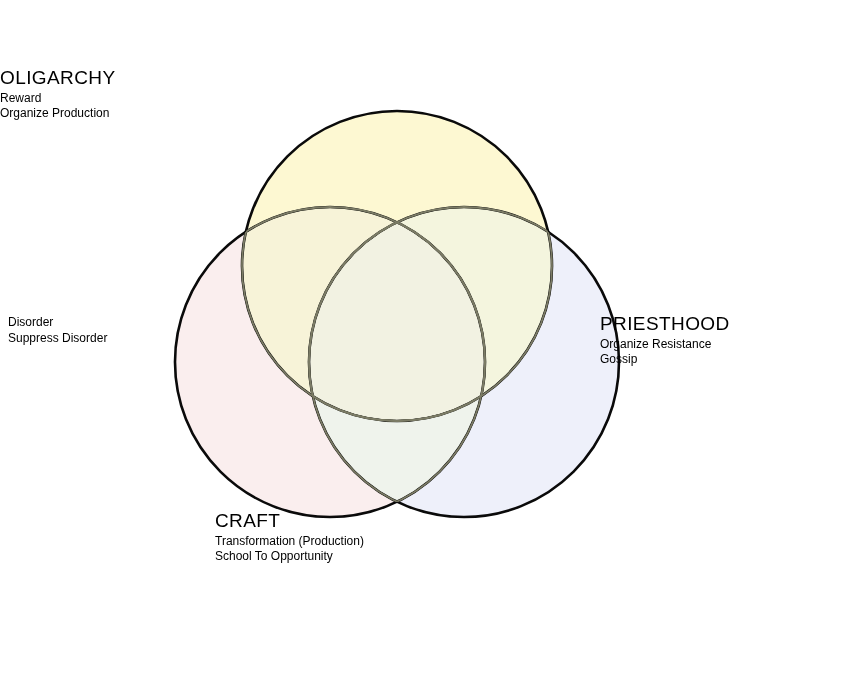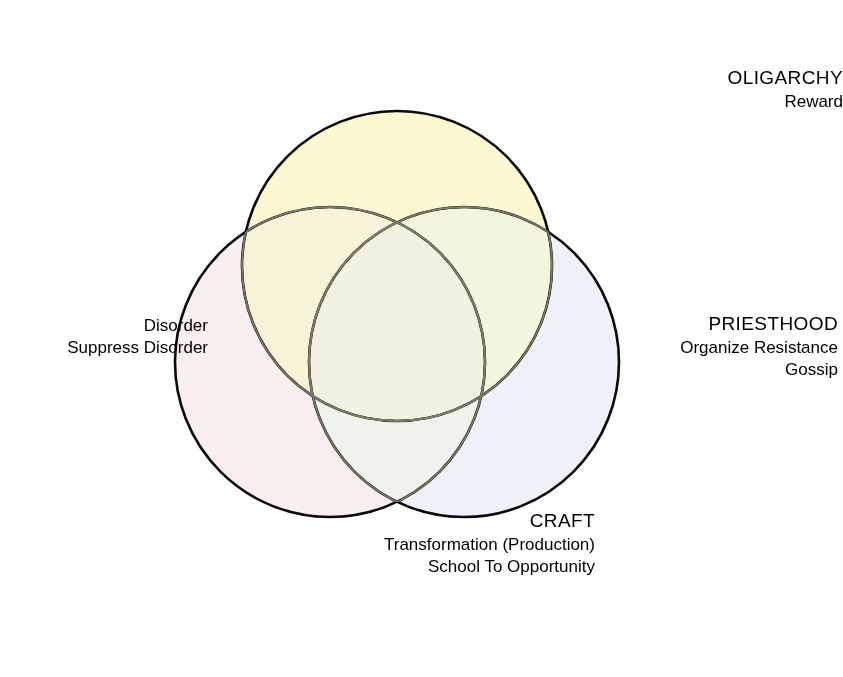--- a/index.html
+++ b/index.html
@@ -30,31 +30,31 @@
     left: 0;
     top: 0;
     width: 843px;
     height: 677px;
     display: block;
   }
 
   
   .label-block {
     position: absolute;
-    text-align: right;
+    text-align: left;
     line-height: 1.30;
     white-space: nowrap;
   }
   .label-title {
     font-size: 19px;
     font-weight: 400;
     letter-spacing: 0.4px;
   }
   .label-line {
-    font-size: 17px;
+    font-size: 12px;
     font-weight: 400;
   }
 
   #label-oligarchy {
     left: 0;
     right: 0;
     top: 66px;
   }
   #label-aristocracy {
     left: 8px;
@@ -151,20 +151,21 @@
       <g clip-path="url(#clip-top)">
         <circle cx="330" cy="362" r="155"></circle>
         <circle cx="464" cy="362" r="155"></circle>
       </g>
     </g>
   </svg>
 
   <div class="label-block" id="label-oligarchy">
     <div class="label-title">OLIGARCHY</div>
     <div class="label-line">Reward</div>
+    <div class="label-line">Organize Production</div>
   </div>
 
   <div class="label-block" id="label-aristocracy">
     <div class="label-line">Disorder</div>
     <div class="label-line">Suppress Disorder</div>
   </div>
 
   <div class="label-block" id="label-priesthood">
     <div class="label-title">PRIESTHOOD</div>
     <div class="label-line">Organize Resistance</div>

